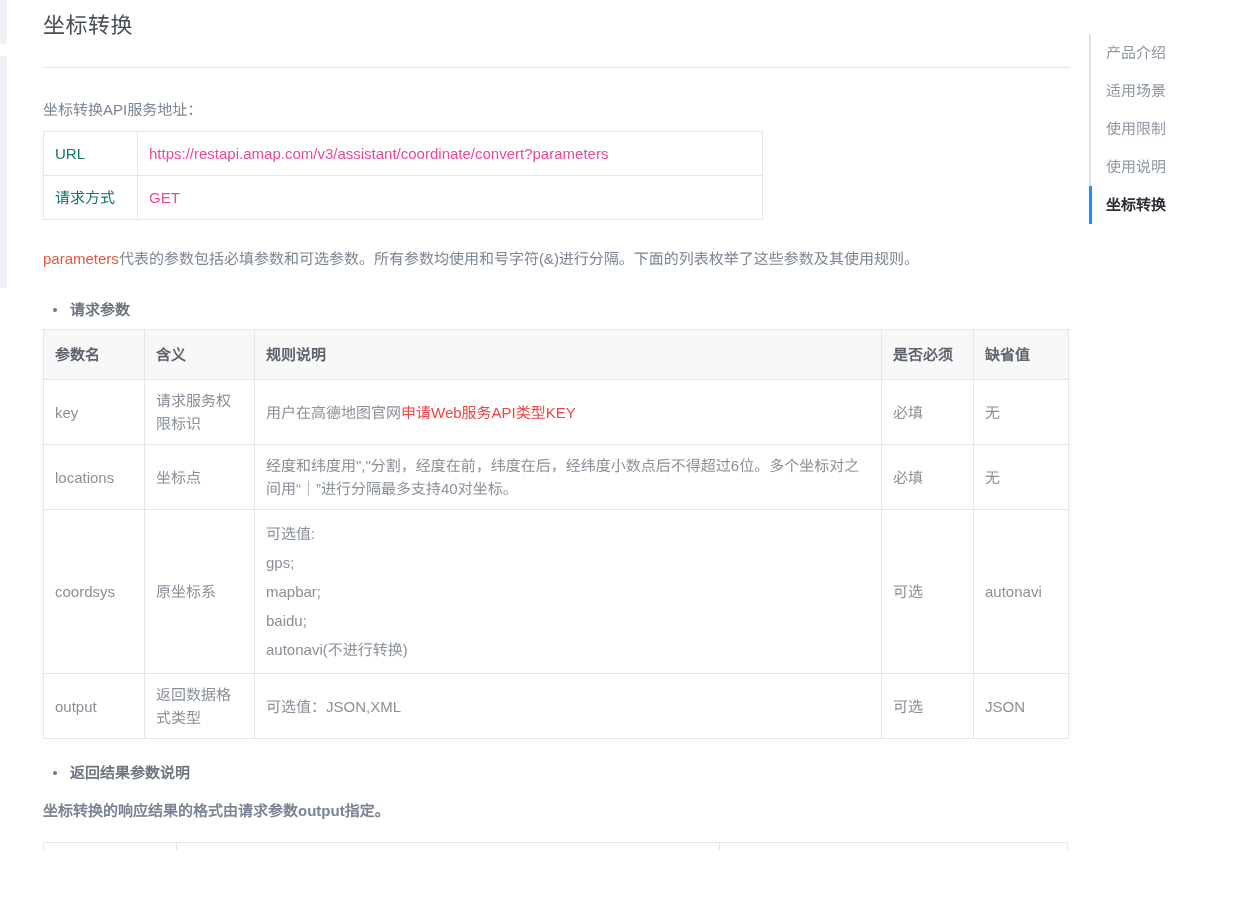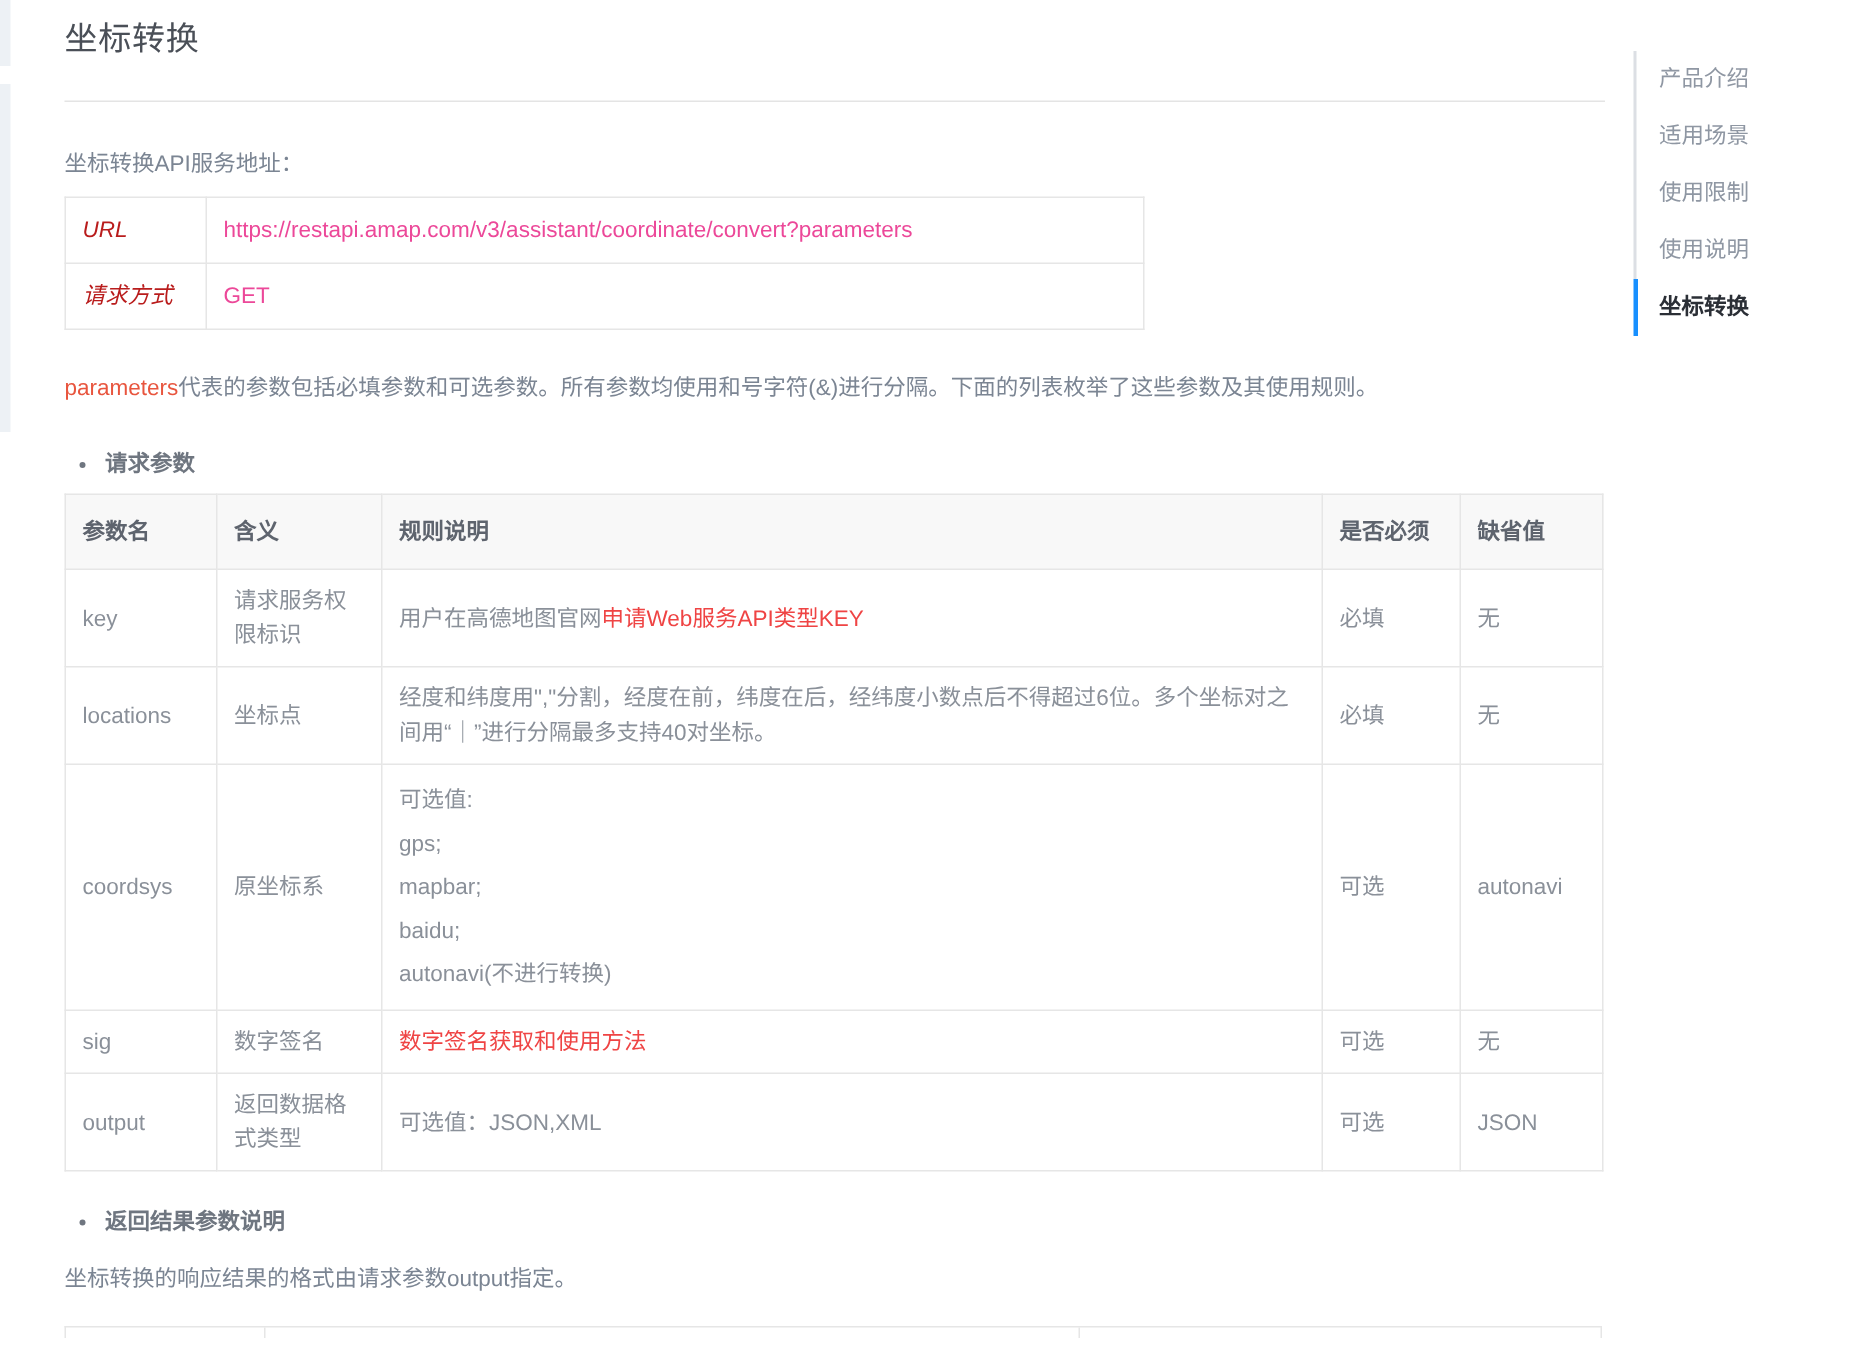--- a/index.html
+++ b/index.html
@@ -82,21 +82,21 @@
     text-align: left;
     line-height: 23px;
     word-break: break-word;
   }
 
   
   .url-table { width: 719px; margin-top: 2px; }
   .url-table col.c1 { width: 94px; }
   .url-table col.c2 { width: 625px; }
   .url-table td { padding: 10px 11px; color: #ec4899; }
-  .url-table td.k { color: #b91c1c; font-style: italic; }
+  .url-table td.k { color: #0f766e; }
 
   
   .para {
     font-size: 15px;
     line-height: 34px;
     color: #7b8593;
     margin: 22px 0 0 0;
     width: 1010px;
   }
   .code-red { color: #e8553e; }
@@ -146,20 +146,21 @@
   a.link {
     color: #ef4444;
     text-decoration: none;
   }
 
   .tail-note {
     font-size: 15px;
     line-height: 22px;
     color: #7b8593;
     margin: 17px 0 0 0;
+    font-weight: bold;
   }
 
   
   .bottom-table {
     width: 1025px;
     margin-top: 20px;
     border: 1px solid #e6e6e6;
     border-bottom: none;
     height: 8px;
     box-sizing: border-box;
@@ -284,27 +285,20 @@
           <td>原坐标系</td>
           <td class="multiline">可选值:
 gps;
 mapbar;
 baidu;
 autonavi(不进行转换)</td>
           <td>可选</td>
           <td>autonavi</td>
         </tr>
         <tr>
-          <td>sig</td>
-          <td>数字签名</td>
-          <td><a class="link" href="#">数字签名获取和使用方法</a></td>
-          <td>可选</td>
-          <td>无</td>
-        </tr>
-        <tr>
           <td>output</td>
           <td>返回数据格式类型</td>
           <td>可选值：JSON,XML</td>
           <td>可选</td>
           <td>JSON</td>
         </tr>
       </tbody>
     </table>
 
     <ul class="bullet-head">

